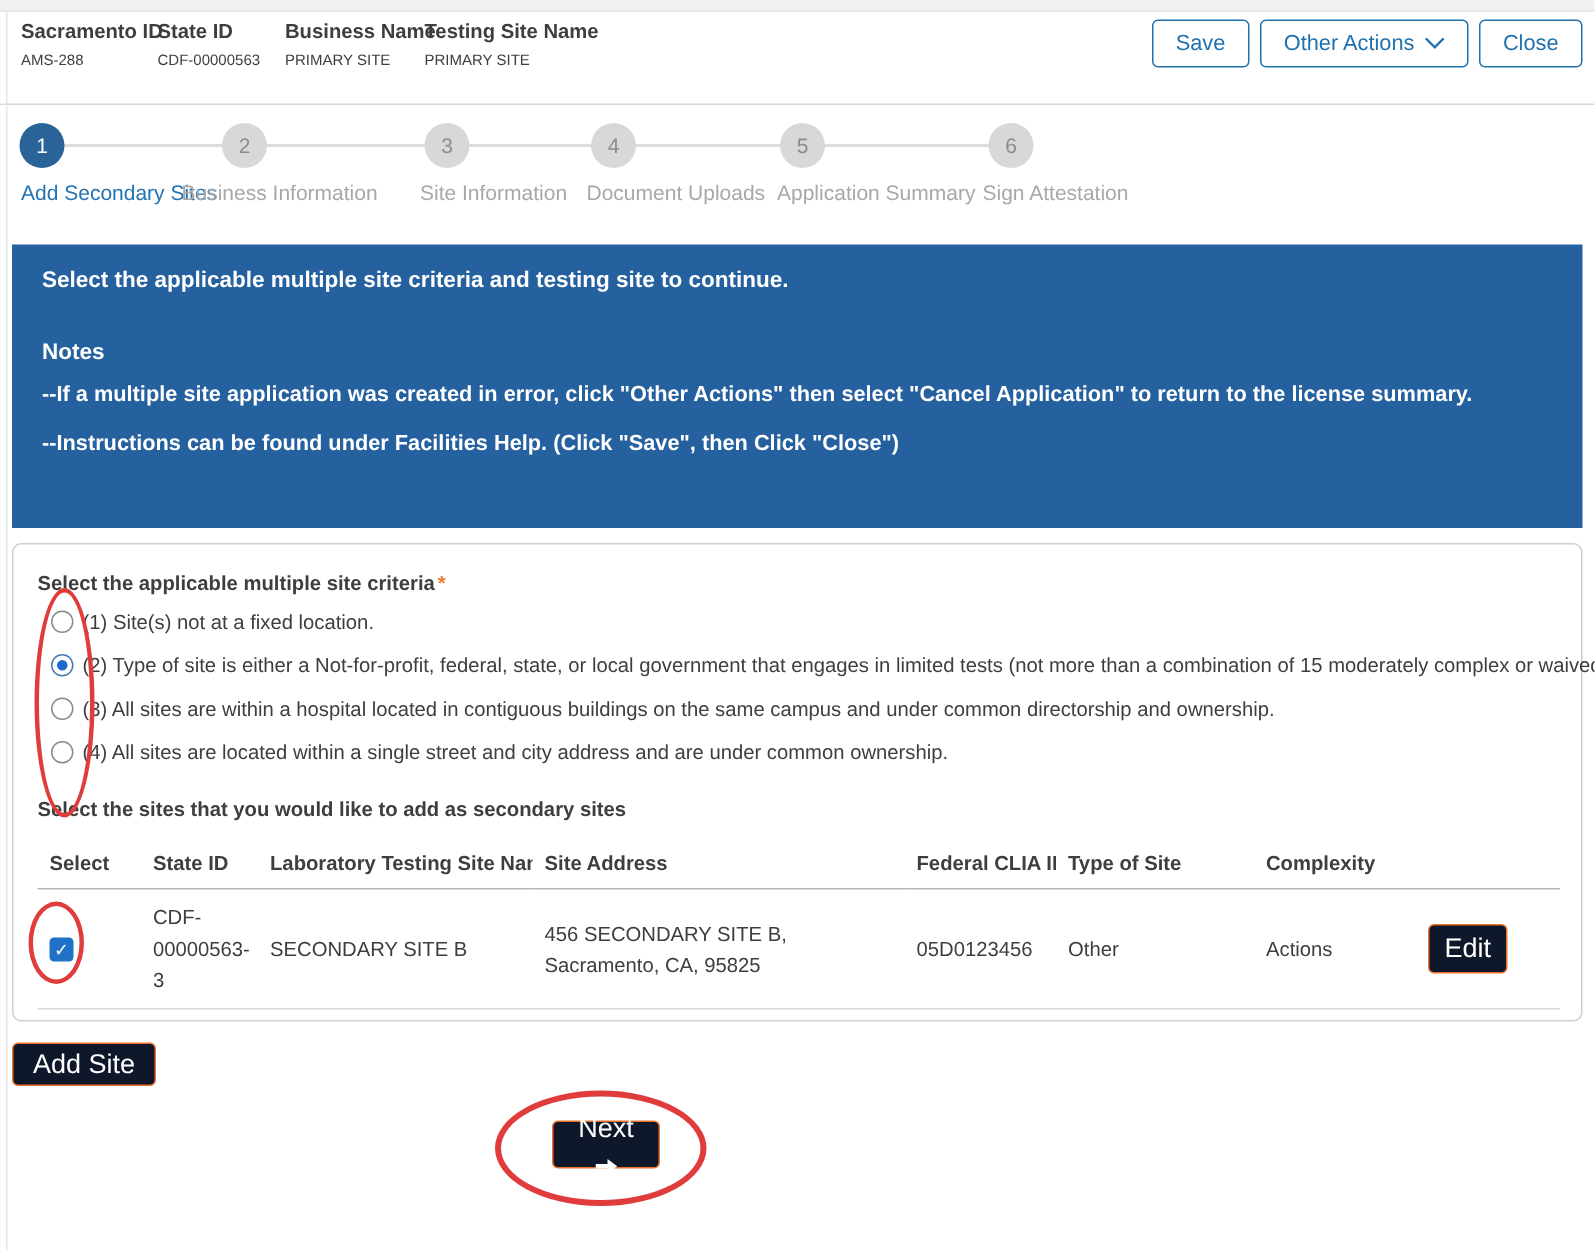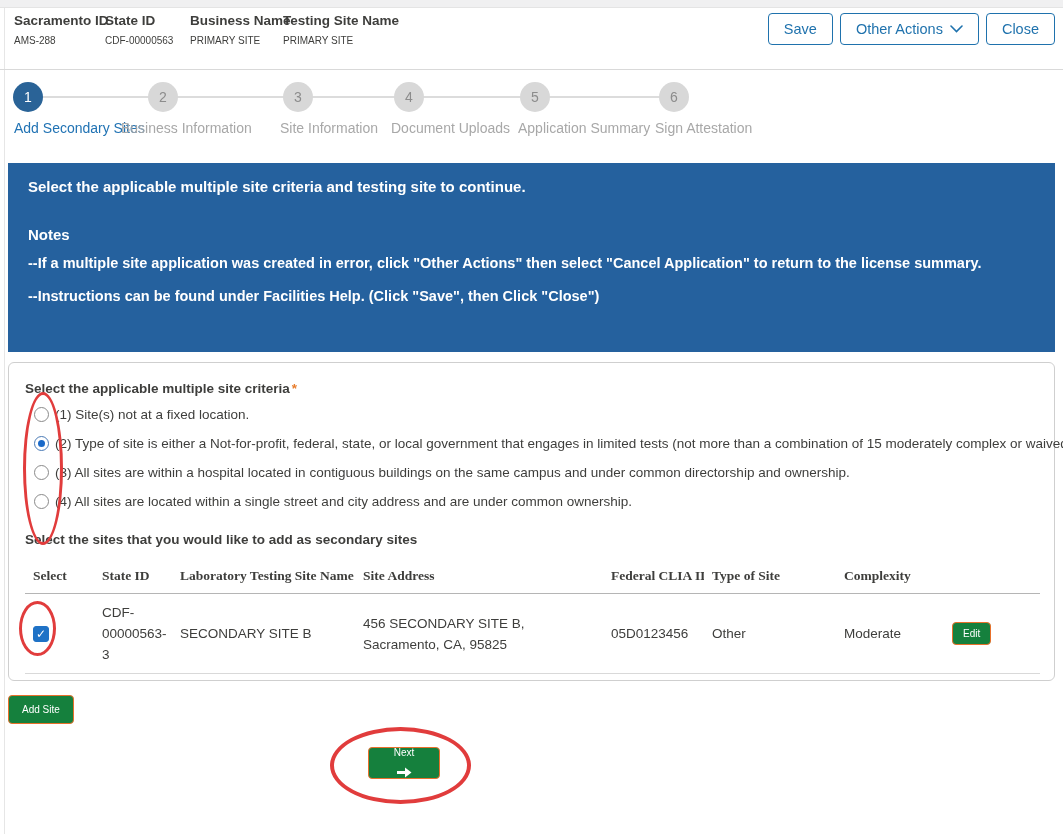--- a/index.html
+++ b/index.html
@@ -67,34 +67,34 @@
   .radio.selected { border-color:#4a7ab5; }
   .radio.selected::after {
     content:""; position:absolute; left:3px; top:3px; width:7px; height:7px;
     border-radius:50%; background:#1b6ac9;
   }
   .radio-text { font-size:13.5px; color:#3e3e3c; white-space:nowrap; }
   .sites-label { margin-top:16px; }
 
   
   table.sites { width:1015px; border-collapse:collapse; margin-top:12px; table-layout:fixed; }
-  .sites th { text-align:left; font-size:13.5px; font-weight:700; padding:9px 8px; border-bottom:1px solid #b5b5b5; white-space:nowrap; overflow:hidden;font-family:Liberation Serif, serif; }
+  .sites th { text-align:left; font-size:13.5px; font-weight:700; padding:9px 8px; border-bottom:1px solid #b5b5b5; white-space:nowrap; overflow:hidden; }
   .sites td { font-size:13.5px; padding:8px 8px; border-bottom:1px solid #d9d9d9; vertical-align:middle; line-height:21px; }
   .col-select{width:69px} .col-stateid{width:78px} .col-name{width:183px} .col-addr{width:248px}
   .col-clia{width:101px} .col-type{width:132px} .col-cplx{width:108px} .col-edit{width:96px}
   .checkbox {
     display:inline-block; width:16px; height:16px; border-radius:3px; border:1px solid #1f72c6;
     background:#fff; position:relative; cursor:pointer; vertical-align:middle;
   }
   .checkbox.checked { background:#1f72c6; }
   .checkbox .check { position:absolute; left:2px; top:-1px; color:#fff; font-size:12px; line-height:16px; }
 
   .btn-orange {
-    background:#15803d; border:1px solid #e8702b; color:#fff; border-radius:4px;
-    font-size:10px; font-family:inherit; cursor:pointer; display:inline-flex;
+    background:#0f172a; border:1px solid #e8702b; color:#fff; border-radius:4px;
+    font-size:18px; font-family:inherit; cursor:pointer; display:inline-flex;
     align-items:center; justify-content:center; gap:8px;
   }
   .btn-edit { padding:5px 10px; }
   .btn-add-site { position:absolute; left:8px; top:695px; padding:6px 13px; height:29px; }
   .btn-next { position:absolute; left:368px; top:747px; width:72px; height:32px; padding:6px 12px;flex-direction:column; }
   .arrow-right svg { display:block; }
 
   
   .annot { position:absolute; border:3px solid #e13c3c; border-radius:50%; pointer-events:none; z-index:5; }
   .annot-radios { left:23px; top:392px; width:40px; height:153px; }
@@ -215,21 +215,21 @@
     <tbody>
       <tr>
         <td>
           <span class="checkbox checked"><span class="check">✓</span></span>
         </td>
         <td>CDF-00000563-3</td>
         <td>SECONDARY SITE B</td>
         <td>456 SECONDARY SITE B, Sacramento, CA, 95825</td>
         <td>05D0123456</td>
         <td>Other</td>
-        <td>Moderate</td>
+        <td>Actions</td>
         <td>
           <button class="btn-orange btn-edit">Edit</button>
         </td>
       </tr>
     </tbody>
   </table>
 </div>
 
 <button class="btn-orange btn-add-site">Add Site</button>
 

